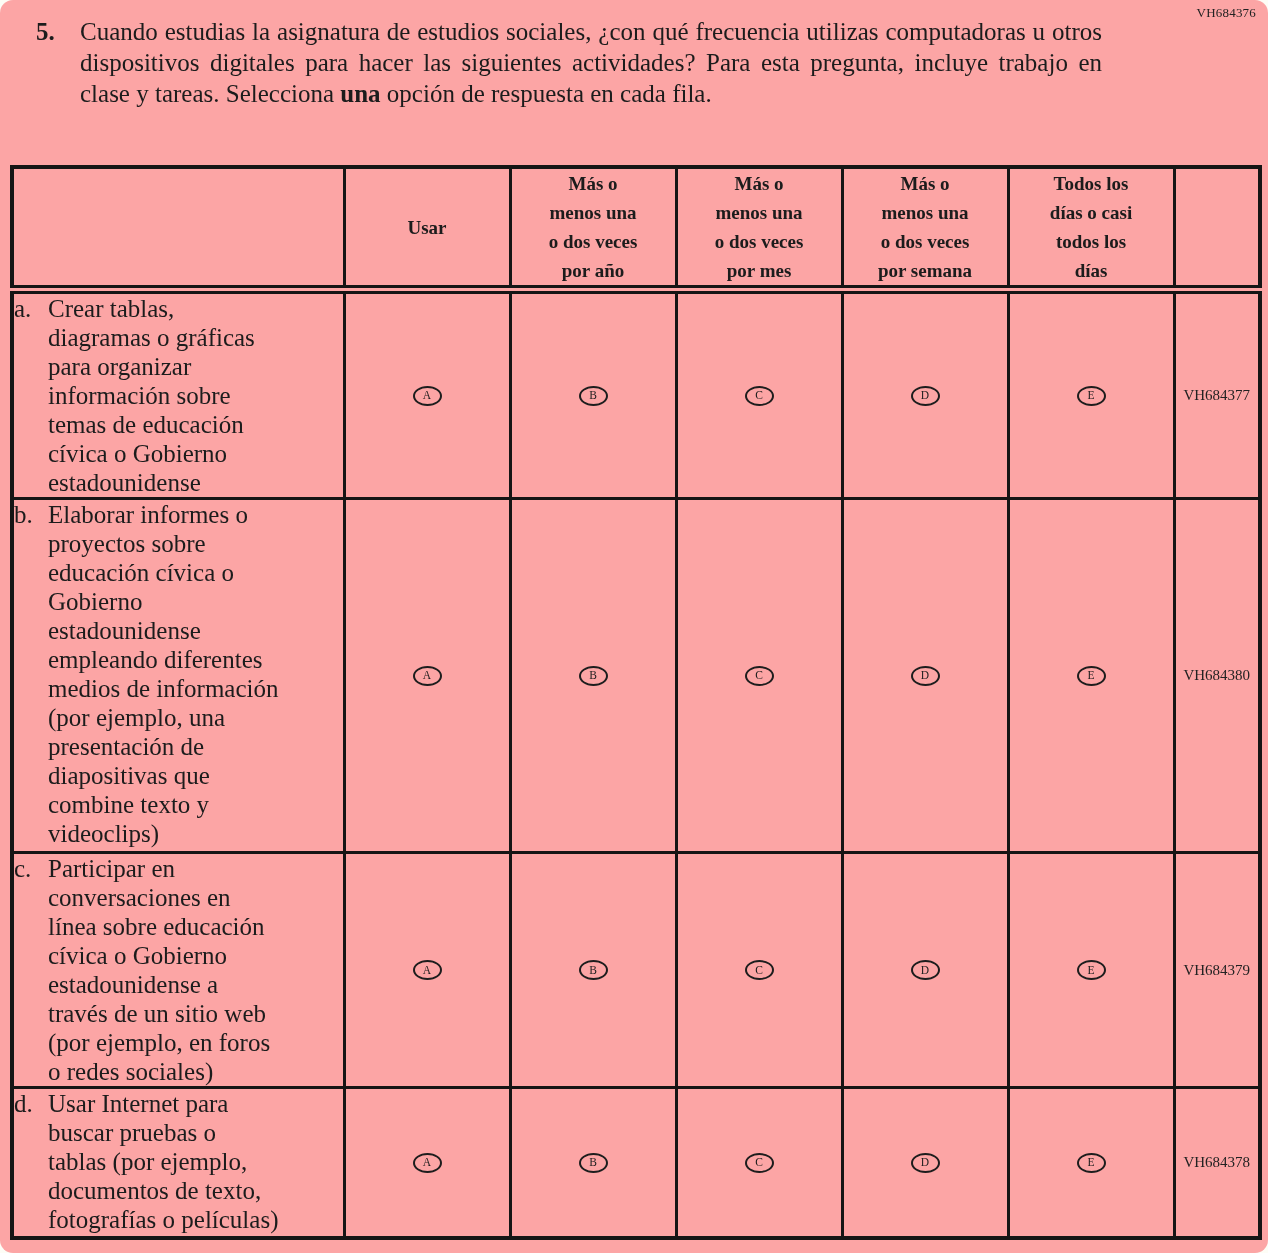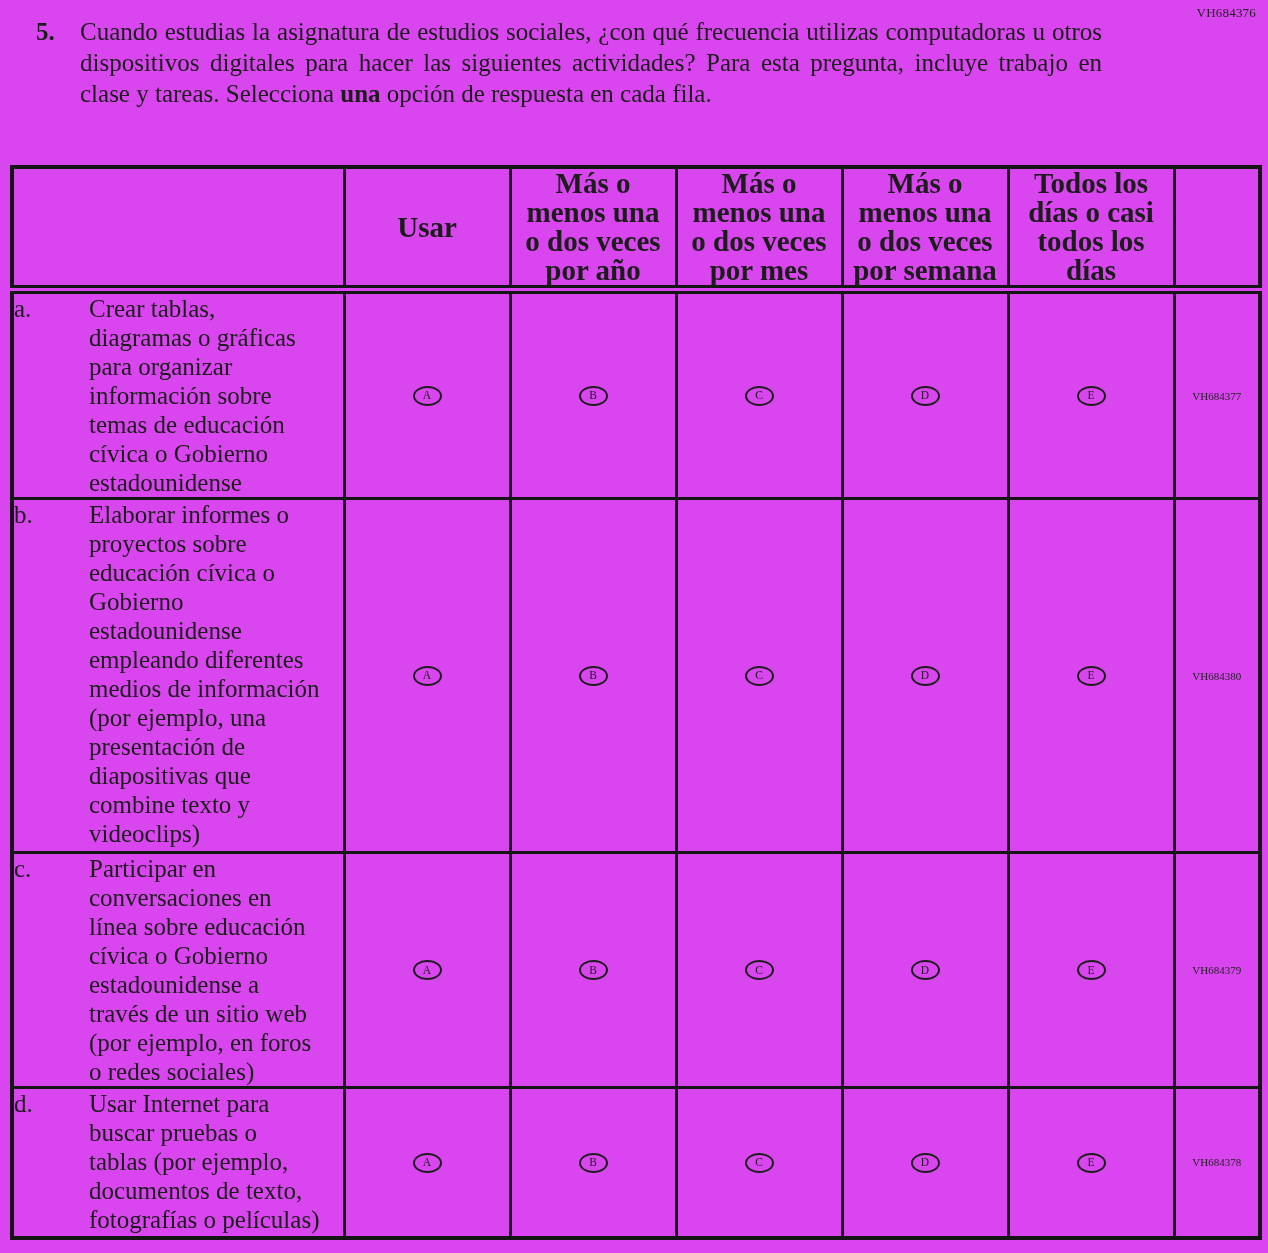--- a/index.html
+++ b/index.html
@@ -4,24 +4,25 @@
 <style>
   html, body {
     margin: 0;
     padding: 0;
     background: #fdfdf6;
   }
   .page {
     position: relative;
     width: 1268px;
     height: 1253px;
-    background: #d946ef;
+    background: #fca5a5;
     font-family: "Liberation Serif", "DejaVu Serif", serif;
     color: #1c1c1c;
     overflow: hidden;
+    border-radius: 13px;
   }
   .top-code {
     position: absolute;
     top: 5px;
     right: 12px;
     font-size: 13px;
     letter-spacing: 0.2px;
     color: #222;
   }
   .question {
@@ -56,21 +57,21 @@
     table-layout: fixed;
     border: 4px solid #151515;
   }
   table.survey th, table.survey td {
     border: 3px solid #151515;
     padding: 0;
   }
   tr.header-row { height: 122px; }
   tr.header-row th {
     border-bottom: 9px double #151515;
-    font-size: 29px;
+    font-size: 19px;
     font-weight: bold;
     line-height: 29px;
     text-align: center;
     vertical-align: middle;
     white-space: pre-line;
   }
   tr.row-a { height: 205px; }
   tr.row-b { height: 354px; }
   tr.row-c { height: 230px; }
   tr.row-d { height: 150px; }
@@ -83,21 +84,20 @@
   .prefix {
     flex: 0 0 34px;
     font-size: 25px;
     line-height: 29px;
   }
   .label-text {
     flex: 1;
     font-size: 25px;
     line-height: 29px;
     white-space: pre-line;
-    margin-left: 41px;
   }
   td.opt {
     text-align: center;
     vertical-align: middle;
   }
   .bubble {
     display: inline-flex;
     width: 25px;
     height: 16px;
     border: 2px solid #1d1d1d;
@@ -109,21 +109,21 @@
   .bubble i {
     font-style: normal;
     font-size: 11.5px;
     line-height: 11px;
     font-family: "Liberation Serif", "DejaVu Serif", serif;
     color: #1d1d1d;
   }
   td.code-cell {
     text-align: center;
     vertical-align: middle;
-    font-size: 11px;
+    font-size: 15px;
     color: #222;
   }
 </style>
 </head>
 <body>
 
 <div class="page">
 
   <div class="top-code">VH684376</div>
 

